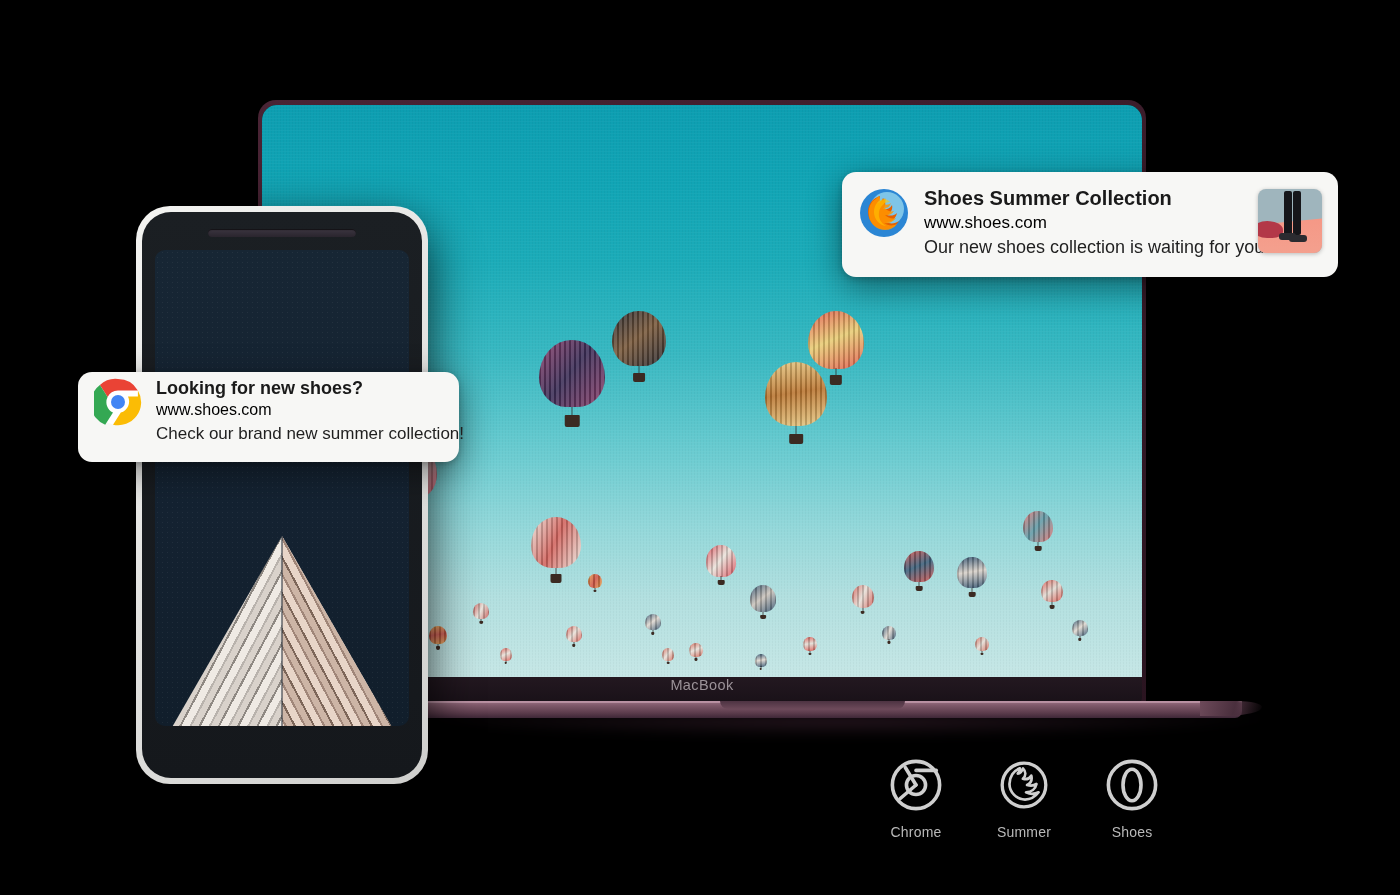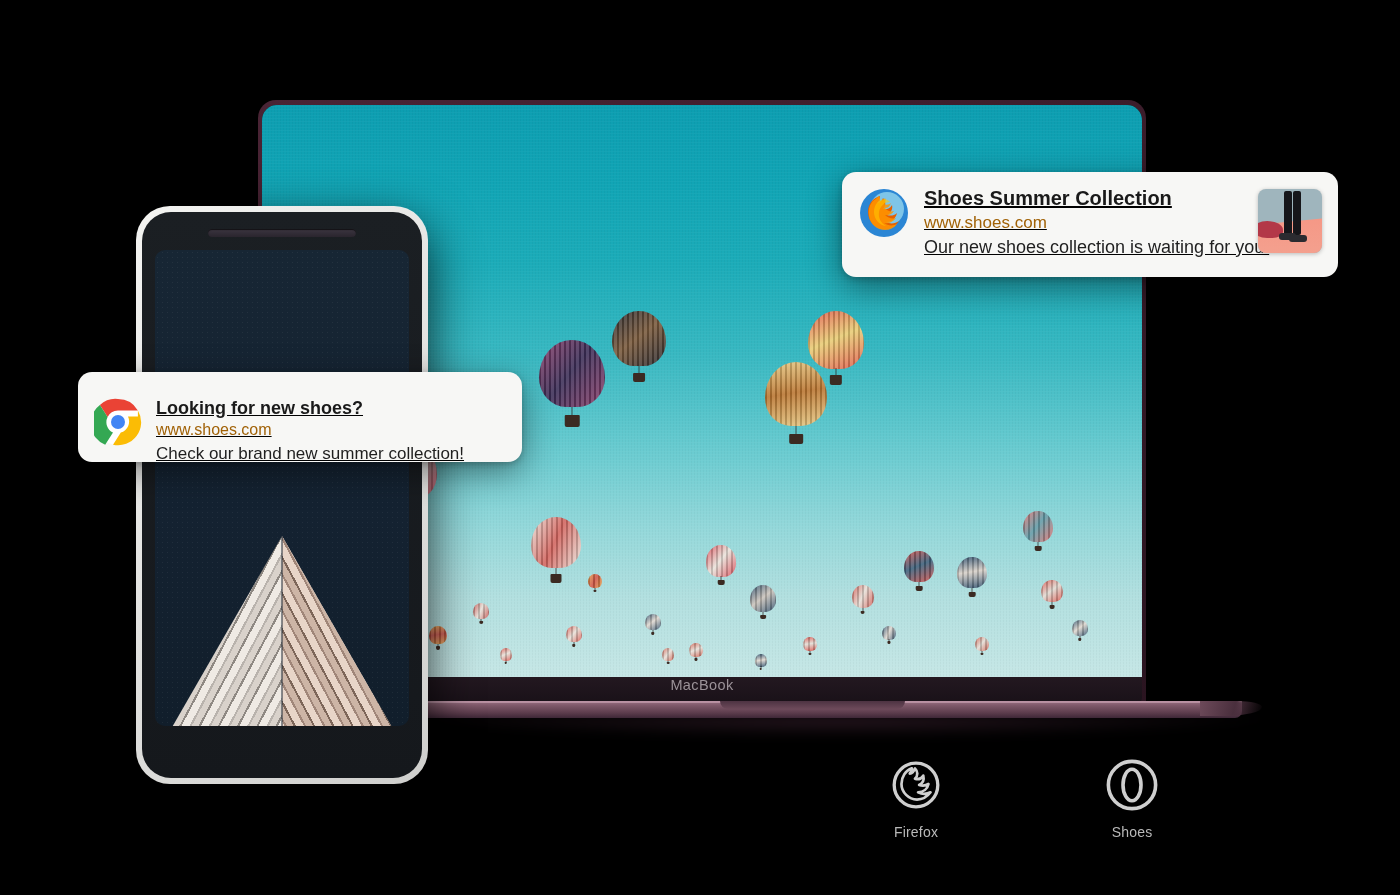--- a/index.html
+++ b/index.html
@@ -156,34 +156,34 @@
     position:absolute; left:50%; bottom:-10px; transform:translateX(-50%);
     width:2px; height:200px; background:rgba(30,40,52,.5);
   }
 
   
   .notif{
     position:absolute;
     background:#f7f7f5;
     border-radius:14px;
     box-shadow:0 10px 34px rgba(0,0,0,.45), 0 2px 6px rgba(0,0,0,.2);
-    display:flex; align-items:flex-start;text-decoration:underline;
-  }
-  #notif-chrome{ left:78px; top:372px; width:444px; height:90px; padding:26px 16px; }
+    display:flex; align-items:flex-start;
+  }
+  #notif-chrome{ left:78px; top:372px; width:381px; height:90px; padding:6px 16px; }
   #notif-firefox{ left:842px; top:172px; width:496px; height:105px; padding:15px 16px; }
 
   .notif-icon{ flex:0 0 auto; margin-right:14px; }
   .notif-text{ flex:1 1 auto; min-width:0; }
   .notif-title{
     font-size:18px; font-weight:bold; color:#1a1a1a; line-height:1.18;
     white-space:nowrap; overflow:hidden;
   }
   #notif-firefox .notif-title{ font-size:20px; }
   .notif-url{
-    font-size:16px; color:#a16207; line-height:1.3; margin-top:1px;
+    font-size:16px; color:#000000; line-height:1.3; margin-top:1px;
     white-space:nowrap;
   }
   #notif-firefox .notif-url{ font-size:17px; }
   .notif-body{
     font-size:17px; color:#1f1f1f; line-height:1.3; margin-top:2px;
     white-space:nowrap;
   }
   #notif-firefox .notif-body{ font-size:18px; }
   .notif-thumb{
     flex:0 0 auto; width:64px; height:64px; margin-left:12px; margin-top:2px;
@@ -460,29 +460,41 @@
       <div class="thumb-rug"></div>
       <div class="thumb-leg" style="left:26px;top:2px;height:44px;"></div>
       <div class="thumb-leg" style="left:35px;top:2px;height:44px;"></div>
       <div class="thumb-shoe" style="left:21px;top:44px;width:17px;"></div>
       <div class="thumb-shoe" style="left:31px;top:46px;width:18px;"></div>
     </div>
   </div>
 
   <div id="browsers">
 
+    <div class="browser">
+      <span class="glyph">
+        <svg width="54" height="54" viewBox="0 0 48 48" aria-hidden="true">
+          <circle cx="24" cy="24" r="21" fill="none" stroke="#cfcfcf" stroke-width="3.2"></circle>
+          <path d="M24 11h18" stroke="#cfcfcf" stroke-width="3.2" fill="none" stroke-linecap="round"></path>
+          <path d="M24 24 14.5 8.5" stroke="#cfcfcf" stroke-width="3.2" fill="none" stroke-linecap="round"></path>
+          <path d="M24 24 10 36" stroke="#cfcfcf" stroke-width="3.2" fill="none" stroke-linecap="round"></path>
+          <circle cx="24" cy="24" r="8.5" fill="none" stroke="#cfcfcf" stroke-width="3.2"></circle>
+        </svg>
+      </span>
+      <span class="bname">Chrome</span>
+    </div>
 
     <div class="browser">
       <span class="glyph">
         <svg width="54" height="54" viewBox="0 0 52 52" aria-hidden="true">
           <circle cx="26" cy="26" r="21" fill="none" stroke="#cfcfcf" stroke-width="3.2"></circle>
           <path d="M22 10c-6 2-10 8-10 15 0 8 7 15 15 15 5 0 10-3 13-7-4 2-8 2-12 0 5 0 9-3 10-8-3 2-6 2-9 1 4-2 5-5 4-9-2 3-5 4-8 3 3-3 3-7 0-10-1 3-3 5-5 5 2-2 2-4 2-5z" fill="none" stroke="#cfcfcf" stroke-width="2.6" stroke-linejoin="round"></path>
         </svg>
       </span>
-      <span class="bname">Firefox</span>
+      <span class="bname">Summer</span>
     </div>
 
     <div class="browser">
       <span class="glyph">
         <svg width="54" height="54" viewBox="0 0 48 48" aria-hidden="true">
           <circle cx="24" cy="24" r="21" fill="none" stroke="#cfcfcf" stroke-width="3.2"></circle>
           <ellipse cx="24" cy="24" rx="8" ry="14" fill="none" stroke="#cfcfcf" stroke-width="3.2"></ellipse>
         </svg>
       </span>
       <span class="bname">Shoes</span>

